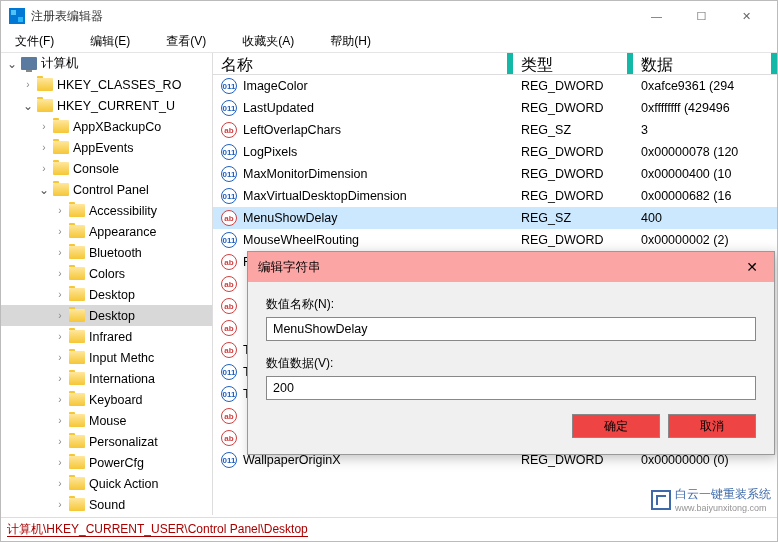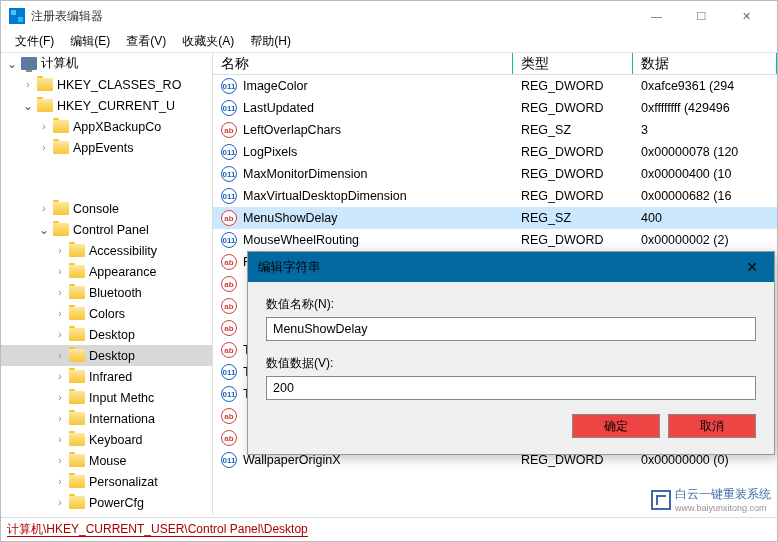--- a/index.html
+++ b/index.html
@@ -6,21 +6,21 @@
 body { width: 778px; height: 542px; overflow: hidden; background: #fff; position: relative; border: 1px solid #bbb; }
 
 .titlebar { height: 30px; display: flex; align-items: center; padding: 0 8px 0 8px; background: #fff; }
 .app-icon { width: 16px; height: 16px; background: #0078d4; margin-right: 6px; display: inline-block; position: relative; }
 .app-icon::before { content:''; position:absolute; left:2px; top:2px; width:5px; height:5px; background:#4fc3f7; }
 .app-icon::after { content:''; position:absolute; right:2px; bottom:2px; width:5px; height:5px; background:#29b6f6; }
 .title-text { font-size: 12px; color: #333; }
 .sys-btns { margin-left: auto; display: flex; }
 .sys-btn { width: 45px; height: 30px; display: flex; align-items: center; justify-content: center; color: #666; font-size: 11px; }
 
-.menubar { height: 22px; display: flex; align-items: center; padding: 0 6px; font-size: 12px; border-bottom: 1px solid #e5e5e5; }
+.menubar { height: 22px; display: flex; align-items: center; padding: 0 6px; font-size: 12px; border-bottom: 1px solid #e5e5e5; gap: 20px; }
 .menu-item { padding: 2px 8px; cursor: default; }
 
 .main { display: flex; height: 462px; }
 
 .tree-panel { width: 212px; border-right: 1px solid #ddd; overflow: hidden; font-size: 12.5px; position: relative; }
 .tree-scroll { overflow-y: auto; height: 100%; }
 .tree-scroll::-webkit-scrollbar { width: 16px; }
 .tree-scroll::-webkit-scrollbar-track { background: #f0f0f0; }
 .tree-scroll::-webkit-scrollbar-thumb { background: #c0c0c0; border: 2px solid #f0f0f0; }
 .tree-item { display: flex; align-items: center; height: 21px; padding-left: 4px; white-space: nowrap; cursor: default; }
@@ -28,21 +28,21 @@
 .chevron { width: 14px; text-align: center; color: #888; font-size: 10px; user-select: none; }
 .chevron.open::before { content: '⌄'; color:#555; font-size:12px; }
 .chevron.closed::before { content: '›'; }
 .folder { width: 16px; height: 13px; background: linear-gradient(#ffe79c,#f5c636); border-radius: 1px; margin: 0 4px 0 2px; position: relative; }
 .folder::before { content:''; position:absolute; top:-2px; left:0; width:6px; height:2px; background:#f5c636; border-radius:1px 1px 0 0; }
 .pc-icon { width:16px; height:13px; margin:0 4px 0 2px; background:#5a7aa0; border-radius:1px; position:relative; }
 .pc-icon::after { content:''; position:absolute; bottom:-2px; left:5px; width:6px; height:2px; background:#888; }
 
 .list-panel { flex: 1; overflow: hidden; position: relative; font-size: 12.5px; }
 .list-header { display: flex; height: 22px; border-bottom: 1px solid #ddd; }
-.col { padding: 2px 8px; border-right: 1px solid #14b8a6; font-size: 14px; }
+.col { padding: 2px 8px; border-right: 6px solid #14b8a6; font-size: 16px; }
 .col-name { width: 300px; }
 .col-type { width: 120px; }
 .col-data { flex: 1; }
 .list-body { overflow: hidden; }
 .row { display: flex; height: 22px; align-items: center; cursor: default; white-space: nowrap; }
 .row.sel { background: #cce8ff; }
 .cell { padding: 0 8px; overflow: hidden; }
 .cell-name { width: 300px; display: flex; align-items: center; }
 .cell-type { width: 120px; }
 .cell-data { flex: 1; }
@@ -50,21 +50,21 @@
 .reg-icon.sz { background: #fff; border: 1px solid #d04040; color: #d04040; }
 .reg-icon.dw { background: #fff; border: 1px solid #2060c0; color: #2060c0; }
 
 
 .pathbar { position: absolute; bottom: 0; left: 0; right: 0; height: 24px; font-size: 12px; padding: 3px 6px; border-top: 1px solid #ddd; color:#a00; }
 .pathbar span { border-bottom:1px solid #a00; }
 
 
 .dialog-mask { position: absolute; left: 0; top: 0; right: 0; bottom: 0; }
 .dialog { position: absolute; left: 246px; top: 250px; width: 528px; background: #f0f0f0; border: 1px solid #999; box-shadow: 3px 3px 12px rgba(0,0,0,.25); font-size: 12px; }
-.dlg-title { height: 30px; background: #0369a1; display: flex; align-items: center; padding: 0 10px; font-size: 12.5px; }
+.dlg-title { height: 30px; background: #fca5a5; display: flex; align-items: center; padding: 0 10px; font-size: 12.5px; }
 .dlg-close { margin-left: auto; font-size: 14px; padding: 0 6px; cursor: default; }
 .dlg-body { padding: 14px 18px 16px; }
 .dlg-label { margin-bottom: 4px; }
 .dlg-input { width: 100%; height: 24px; padding: 2px 6px; border: 1px solid #888; background: #fff; font-size: 12.5px; margin-bottom: 14px; }
 .dlg-btns { display: flex; justify-content: flex-end; gap: 8px; }
 .dlg-btn { width: 88px; height: 24px; border: 1px solid #888; background: #ef4444; font-size: 12px; cursor: default; }
 
 
 .watermark { position: absolute; right: 6px; bottom: 28px; font-size: 12px; color: #2a5aa0; opacity: .9; display:flex; align-items:center; }
 .watermark .wlogo { width:20px; height:20px; border:2px solid #2a5aa0; margin-right:4px; position:relative; }
@@ -114,21 +114,21 @@
           <div class="tree-item" style="padding-left: 36px;">
             <span class="chevron closed"></span>
             <span class="folder"></span>
             <span>AppXBackupCo</span>
           </div>
           <div class="tree-item" style="padding-left: 36px;">
             <span class="chevron closed"></span>
             <span class="folder"></span>
             <span>AppEvents</span>
           </div>
-          <div class="tree-item" style="padding-left: 36px; margin-top: 40px;">
+          <div class="tree-item" style="padding-left: 36px;">
             <span class="chevron closed"></span>
             <span class="folder"></span>
             <span>Console</span>
           </div>
           <div class="tree-item" style="padding-left: 36px;">
             <span class="chevron open"></span>
             <span class="folder"></span>
             <span>Control Panel</span>
           </div>
           <div class="tree-item" style="padding-left: 52px;">

